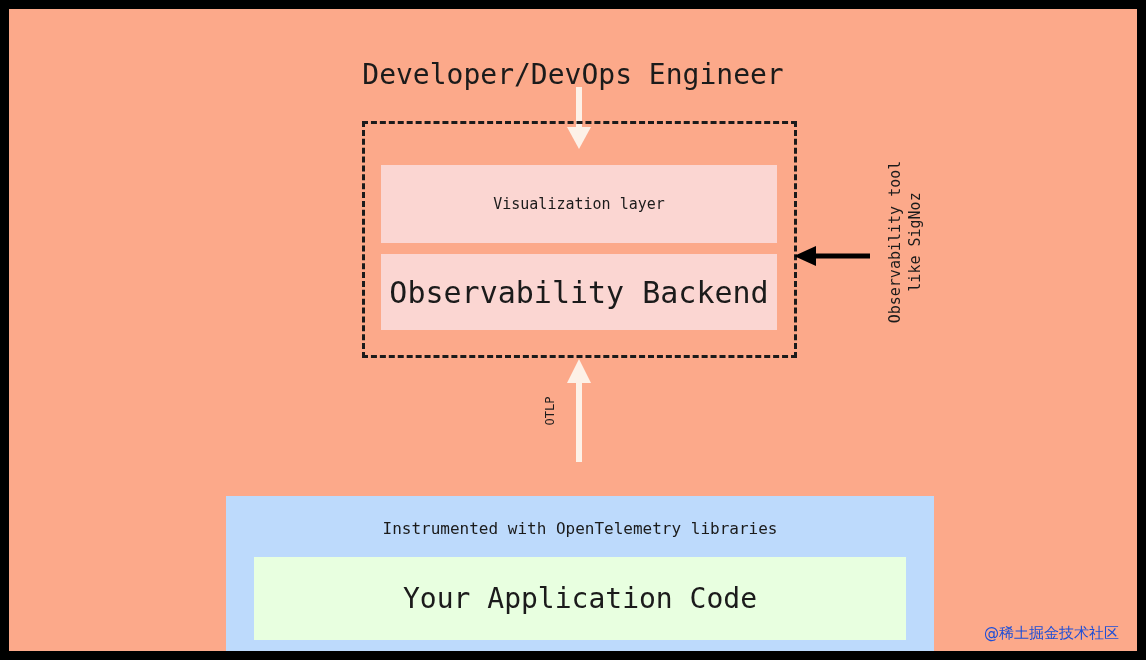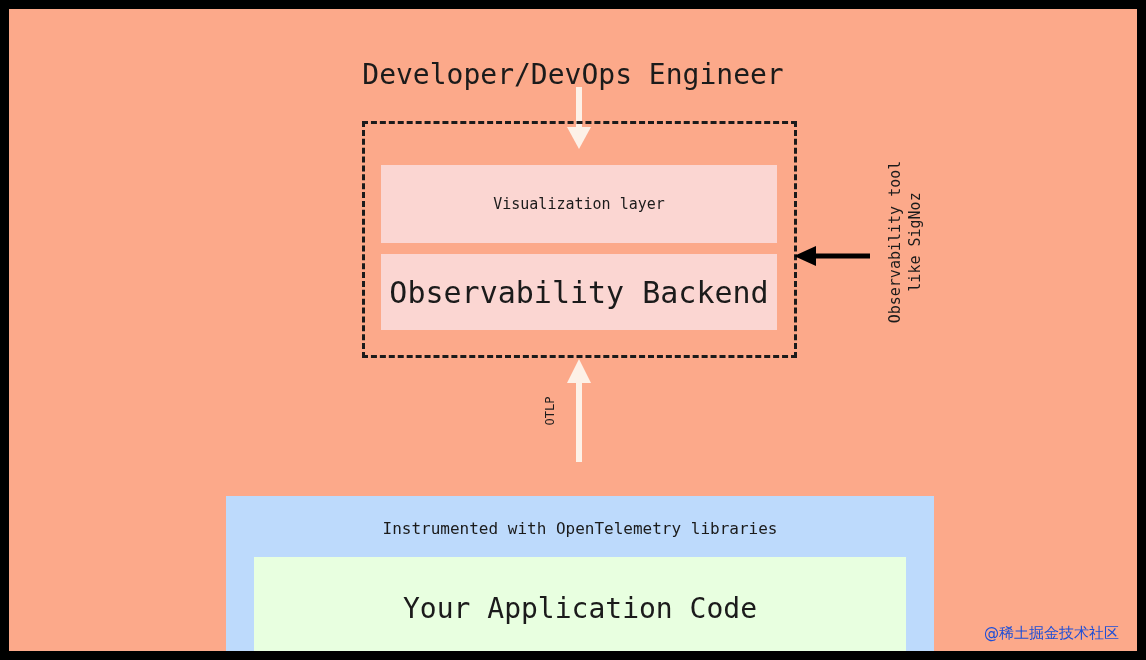--- a/index.html
+++ b/index.html
@@ -153,21 +153,21 @@
     text-align: center;
     font-size: 16px;
     color: #1b1b1b;
     white-space: nowrap;
   }
   #app-code-box {
     position: absolute;
     left: 28px;
     top: 61px;
     width: 652px;
-    height: 103px;
+    height: 83px;
     background: #e8ffe0;
     display: flex;
     align-items: center;
     justify-content: center;
     font-size: 28px;
     color: #1b1b1b;
     white-space: nowrap;
   }
 
   

